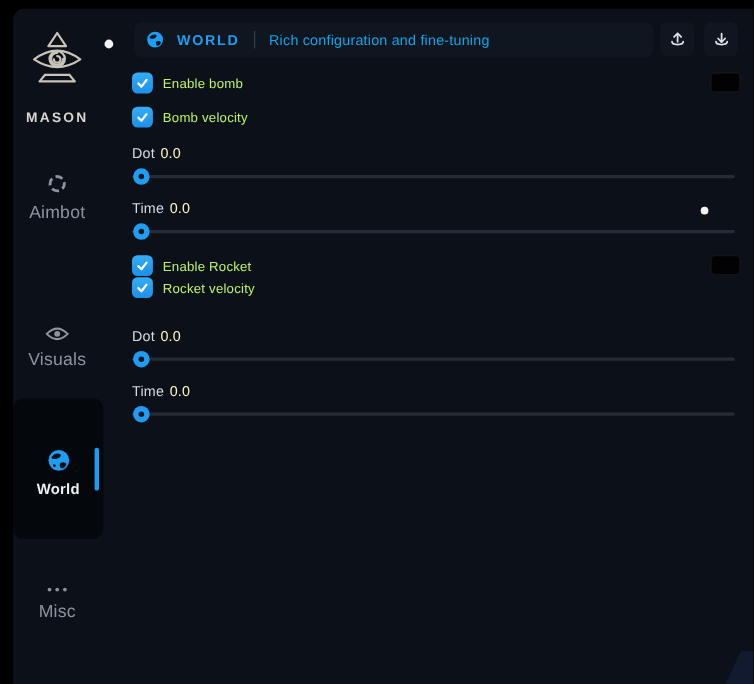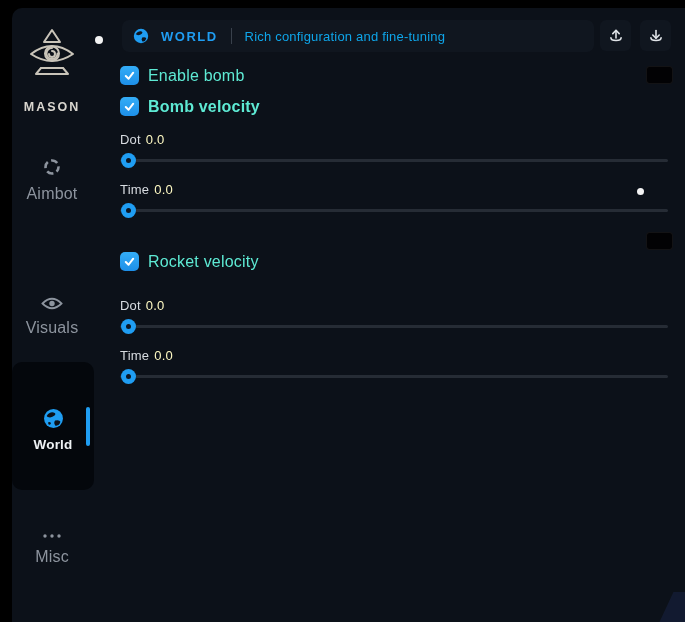--- a/index.html
+++ b/index.html
@@ -39,22 +39,22 @@
               border:none; border-radius:6px; display:flex; align-items:center;
               justify-content:center; cursor:pointer; }
   .btn-upload { left:480px; }
   .btn-download { left:520px; }
 
   .cb-row { position:absolute; left:0; display:flex; align-items:center; gap:9px;
             cursor:pointer; }
   .cb-box { width:19px; height:19px; border-radius:5px;
             background:linear-gradient(180deg,#34adf7,#1d8fe8);
             display:flex; align-items:center; justify-content:center; }
-  .cb-label { font-size:16px; color:#5eead4; letter-spacing:.2px; }
-  .row1 { top:58px; } .row2 { top:89px;font-weight:bold; } .row3 { top:224px; } .row4 { top:244px; }
+  .cb-label { font-size:12px; color:#bef264; letter-spacing:.2px; }
+  .row1 { top:58px; } .row2 { top:89px; } .row3 { top:224px; } .row4 { top:244px; }
 
   .swatch { position:absolute; left:526px; width:27px; height:18px; background:#020204;
             border:1px solid rgba(255,255,255,.07); border-radius:4px; cursor:pointer; }
   .sw1 { top:58px; } .sw2 { top:224px; }
 
   .slider-group { position:absolute; left:0; width:548px; }
   .sg1 { top:124px; } .sg2 { top:174px; } .sg3 { top:290px; } .sg4 { top:340px; }
   .s-label { font-size:13px; color:#d8dce1; height:17px; letter-spacing:.2px; }
   .s-value { color:#fef9c3; margin-left:5px; }
   .s-track { position:relative; margin-top:10px; height:3px; width:100%;
@@ -181,20 +181,28 @@
           </div>
       </div>
 
       <div class="slider-group sg2">
         <div class="s-label"><span>Time</span><span class="s-value">0.0</span></div>
         <div class="s-track">
             <span class="s-thumb"></span>
           </div>
       </div>
 
+      <label class="cb-row row3">
+        <span class="cb-box">
+          <svg width="13" height="13" viewBox="0 0 14 14" fill="none" stroke="#fff" stroke-width="2.2" stroke-linecap="round" stroke-linejoin="round">
+            <polyline points="3,7.5 6,10.5 11,4"></polyline>
+          </svg>
+        </span>
+        <span class="cb-label">Enable Rocket</span>
+      </label>
       <span class="swatch sw2"></span>
 
       <label class="cb-row row4">
         <span class="cb-box">
           <svg width="13" height="13" viewBox="0 0 14 14" fill="none" stroke="#fff" stroke-width="2.2" stroke-linecap="round" stroke-linejoin="round">
             <polyline points="3,7.5 6,10.5 11,4"></polyline>
           </svg>
         </span>
         <span class="cb-label">Rocket velocity</span>
       </label>

